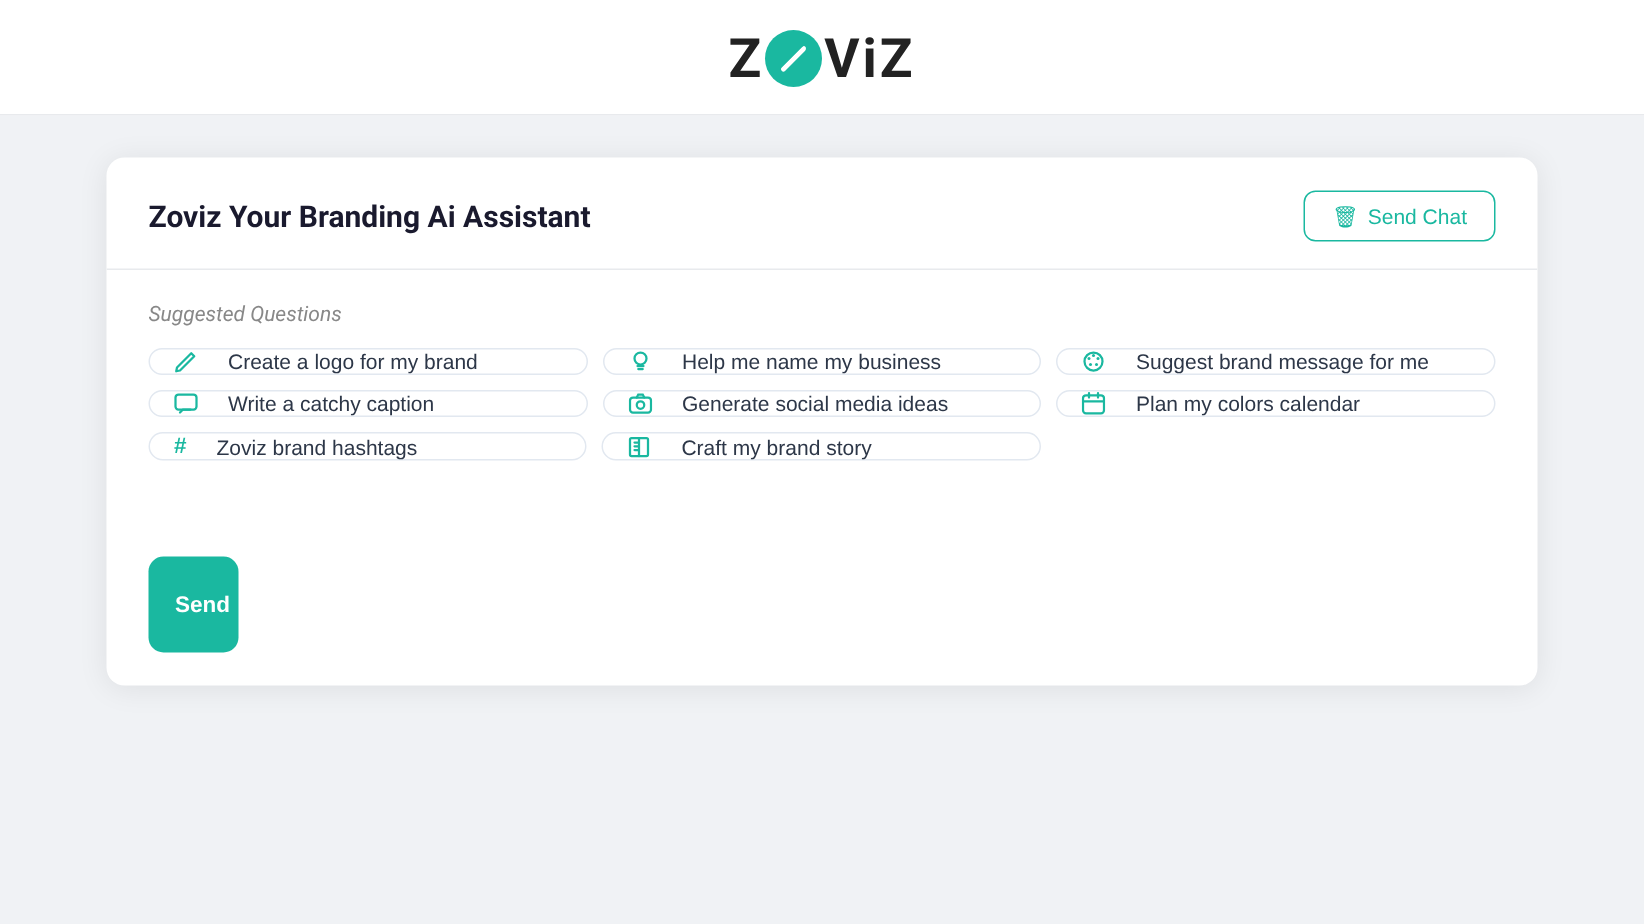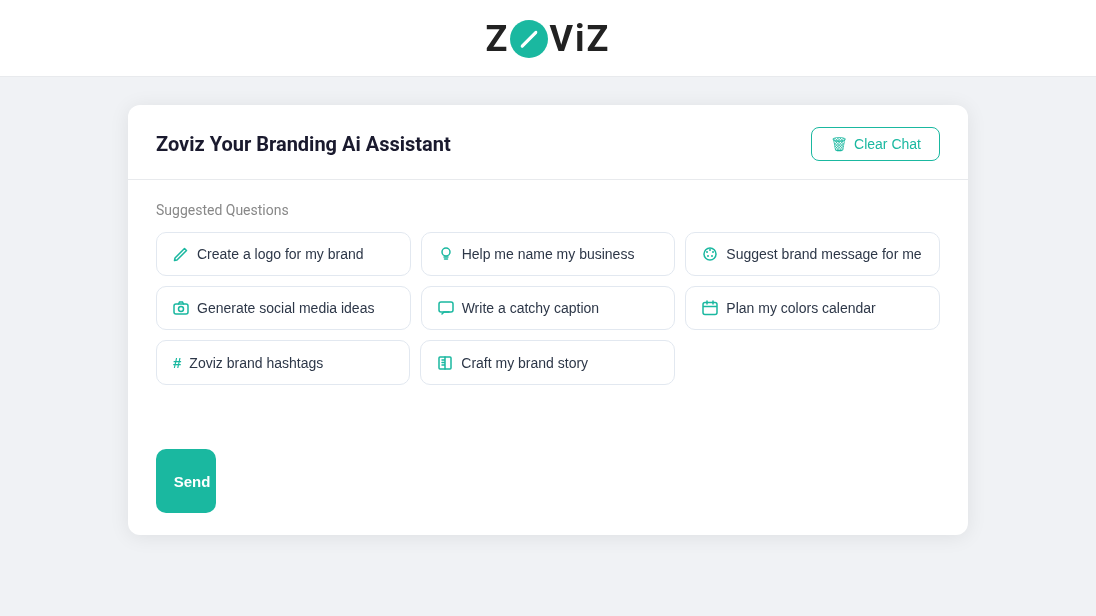--- a/index.html
+++ b/index.html
@@ -52,21 +52,21 @@
       content: '';
       position: absolute;
       width: 22px;
       height: 3px;
       background: white;
       transform: rotate(-45deg);
       border-radius: 2px;
     }
 
     .main-container {
-      width: 840px;
+      width: 954px;
       background: #ffffff;
       border-radius: 12px;
       box-shadow: 0 2px 20px rgba(0,0,0,0.08);
       margin-top: 28px;
       overflow: hidden;
     }
 
     .chat-header {
       display: flex;
       justify-content: space-between;
@@ -97,34 +97,35 @@
 
     .chat-body {
       padding: 22px 28px 0;
     }
 
     .suggested-label {
       font-size: 14px;
       color: #888;
       margin-bottom: 14px;
       font-weight: 400;
+      font-style: italic;
     }
 
     .suggestions-grid {
       display: grid;
       grid-template-columns: repeat(3, 1fr);
       gap: 10px;
       margin-bottom: 0;
     }
 
     .suggestion-btn {
       display: flex;
       align-items: center;
-      gap: 8px;
-      padding: 13px 16px;
+      gap: 20px;
+      padding: 0 16px;
       border: 1.5px solid #e2e8f0;
       border-radius: 10px;
       background: #ffffff;
       cursor: pointer;
       font-size: 14px;
       color: #2d3748;
       text-align: left;
       font-weight: 400;
       transition: border-color 0.15s, background 0.15s;
     }
@@ -227,21 +228,21 @@
     <span>ViZ</span>
   </div>
 </div>
 
 <div class="main-container">
 
   <div class="chat-header">
     <h1 class="chat-title">Zoviz Your Branding Ai Assistant</h1>
     <button class="clear-chat-btn">
       <span>🗑</span>
-      <span>Clear Chat</span>
+      <span>Send Chat</span>
     </button>
   </div>
 
   <div class="chat-body">
     <div class="suggested-label">Suggested Questions</div>
 
     <div class="suggestions-grid">
 
       <button class="suggestion-btn">
         <span class="suggestion-icon">
@@ -270,35 +271,35 @@
               <circle cx="6" cy="10" r="1" fill="#1ab8a0"></circle>
               <circle cx="10" cy="10" r="1" fill="#1ab8a0"></circle>
             </svg>
         </span>
         <span>Suggest brand message for me</span>
       </button>
 
       <button class="suggestion-btn">
         <span class="suggestion-icon">
           <svg width="16" height="16" viewBox="0 0 16 16" fill="none">
+              <rect x="1" y="2" width="14" height="10" rx="2" stroke="#1ab8a0" stroke-width="1.5"></rect>
+              <path d="M4 14l2-2h5" stroke="#1ab8a0" stroke-width="1.5" stroke-linecap="round"></path>
+            </svg>
+        </span>
+        <span>Write a catchy caption</span>
+      </button>
+      <button class="suggestion-btn">
+        <span class="suggestion-icon">
+          <svg width="16" height="16" viewBox="0 0 16 16" fill="none">
               <rect x="1" y="4" width="14" height="10" rx="2" stroke="#1ab8a0" stroke-width="1.5"></rect>
               <circle cx="8" cy="9" r="2.5" stroke="#1ab8a0" stroke-width="1.5"></circle>
               <path d="M5.5 4l1-2h3l1 2" stroke="#1ab8a0" stroke-width="1.5" stroke-linecap="round"></path>
             </svg>
         </span>
         <span>Generate social media ideas</span>
-      </button>
-      <button class="suggestion-btn">
-        <span class="suggestion-icon">
-          <svg width="16" height="16" viewBox="0 0 16 16" fill="none">
-              <rect x="1" y="2" width="14" height="10" rx="2" stroke="#1ab8a0" stroke-width="1.5"></rect>
-              <path d="M4 14l2-2h5" stroke="#1ab8a0" stroke-width="1.5" stroke-linecap="round"></path>
-            </svg>
-        </span>
-        <span>Write a catchy caption</span>
       </button>
       <button class="suggestion-btn">
         <span class="suggestion-icon">
           <svg width="16" height="16" viewBox="0 0 16 16" fill="none">
               <rect x="1" y="2.5" width="14" height="12" rx="2" stroke="#1ab8a0" stroke-width="1.5"></rect>
               <path d="M1 6.5h14" stroke="#1ab8a0" stroke-width="1.5"></path>
               <path d="M5 1v3M11 1v3" stroke="#1ab8a0" stroke-width="1.5" stroke-linecap="round"></path>
             </svg>
         </span>
         <span>Plan my colors calendar</span>

